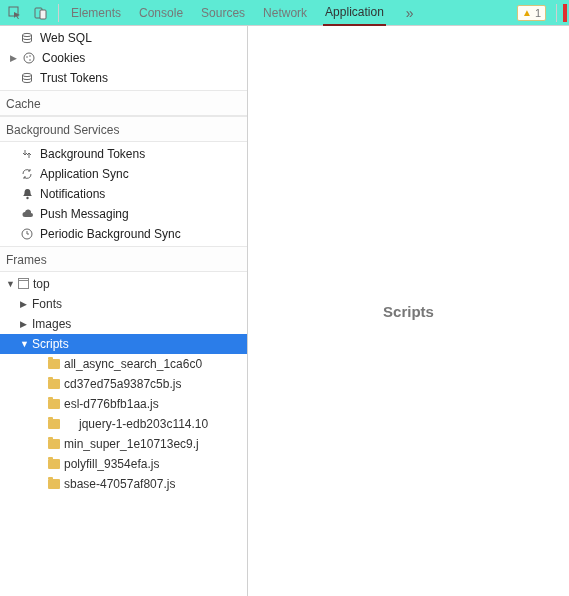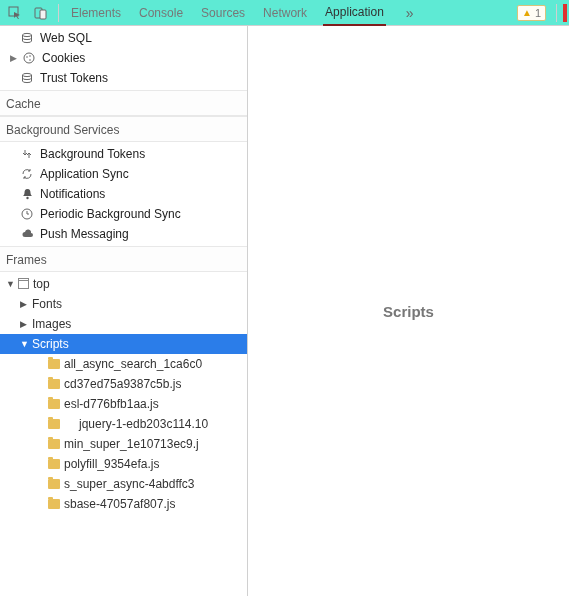--- a/index.html
+++ b/index.html
@@ -138,34 +138,34 @@
             <span class="icon">
               <svg width="11" height="12" viewBox="0 0 11 12">
                 <path d="M5.5 1 C3 1 2.5 3 2.5 5 C2.5 7 1 8 1 8 L10 8 C10 8 8.5 7 8.5 5 C8.5 3 8 1 5.5 1 Z" fill="#555"></path>
                 <circle cx="5.5" cy="10" r="1.2" fill="#555"></circle>
               </svg>
             </span>
             <span>Notifications</span>
           </div>
           <div class="row">
             <span class="icon">
+              <svg width="13" height="10" viewBox="0 0 13 10">
+                <path d="M4 8 A2.5 2.5 0 0 1 4 3 A3 3 0 0 1 10 4 A2 2 0 0 1 10 8 Z" fill="#666"></path>
+              </svg>
+            </span>
+            <span>Push Messaging</span>
+          </div>
+          <div class="row">
+            <span class="icon">
               <svg width="12" height="12" viewBox="0 0 12 12">
                 <circle cx="6" cy="6" r="5" fill="none" stroke="#666"></circle>
                 <path d="M6 3 V6 H8" fill="none" stroke="#666"></path>
               </svg>
             </span>
             <span>Periodic Background Sync</span>
-          </div>
-          <div class="row">
-            <span class="icon">
-              <svg width="13" height="10" viewBox="0 0 13 10">
-                <path d="M4 8 A2.5 2.5 0 0 1 4 3 A3 3 0 0 1 10 4 A2 2 0 0 1 10 8 Z" fill="#666"></path>
-              </svg>
-            </span>
-            <span>Push Messaging</span>
           </div>
         </div>
       </div>
 
     <div class="sect-head">Frames</div>
     <div class="sect-body" id="frames-tree">
         <div class="tree-row pad-0">
           <span class="caret-open">▼</span>
           <span class="frame-ico"></span>
           <span>top</span>
@@ -201,24 +201,20 @@
         <div class="tree-row pad-3">
           <span class="folder-ico"></span>
           <span style="white-space: nowrap; overflow: hidden;">min_super_1e10713ec9.j</span>
         </div>
         <div class="tree-row pad-3">
           <span class="folder-ico"></span>
           <span style="white-space: nowrap; overflow: hidden;">polyfill_9354efa.js</span>
         </div>
         <div class="tree-row pad-3">
           <span class="folder-ico"></span>
-          <span style="white-space: nowrap; overflow: hidden;">s_super_async-4abdffc3</span>
-        </div>
-        <div class="tree-row pad-3">
-          <span class="folder-ico"></span>
           <span style="white-space: nowrap; overflow: hidden;">sbase-47057af807.js</span>
         </div>
       </div>
   </div>
 
   <div class="content">
     <div class="content-title">Scripts</div>
   </div>
 </div>
 

